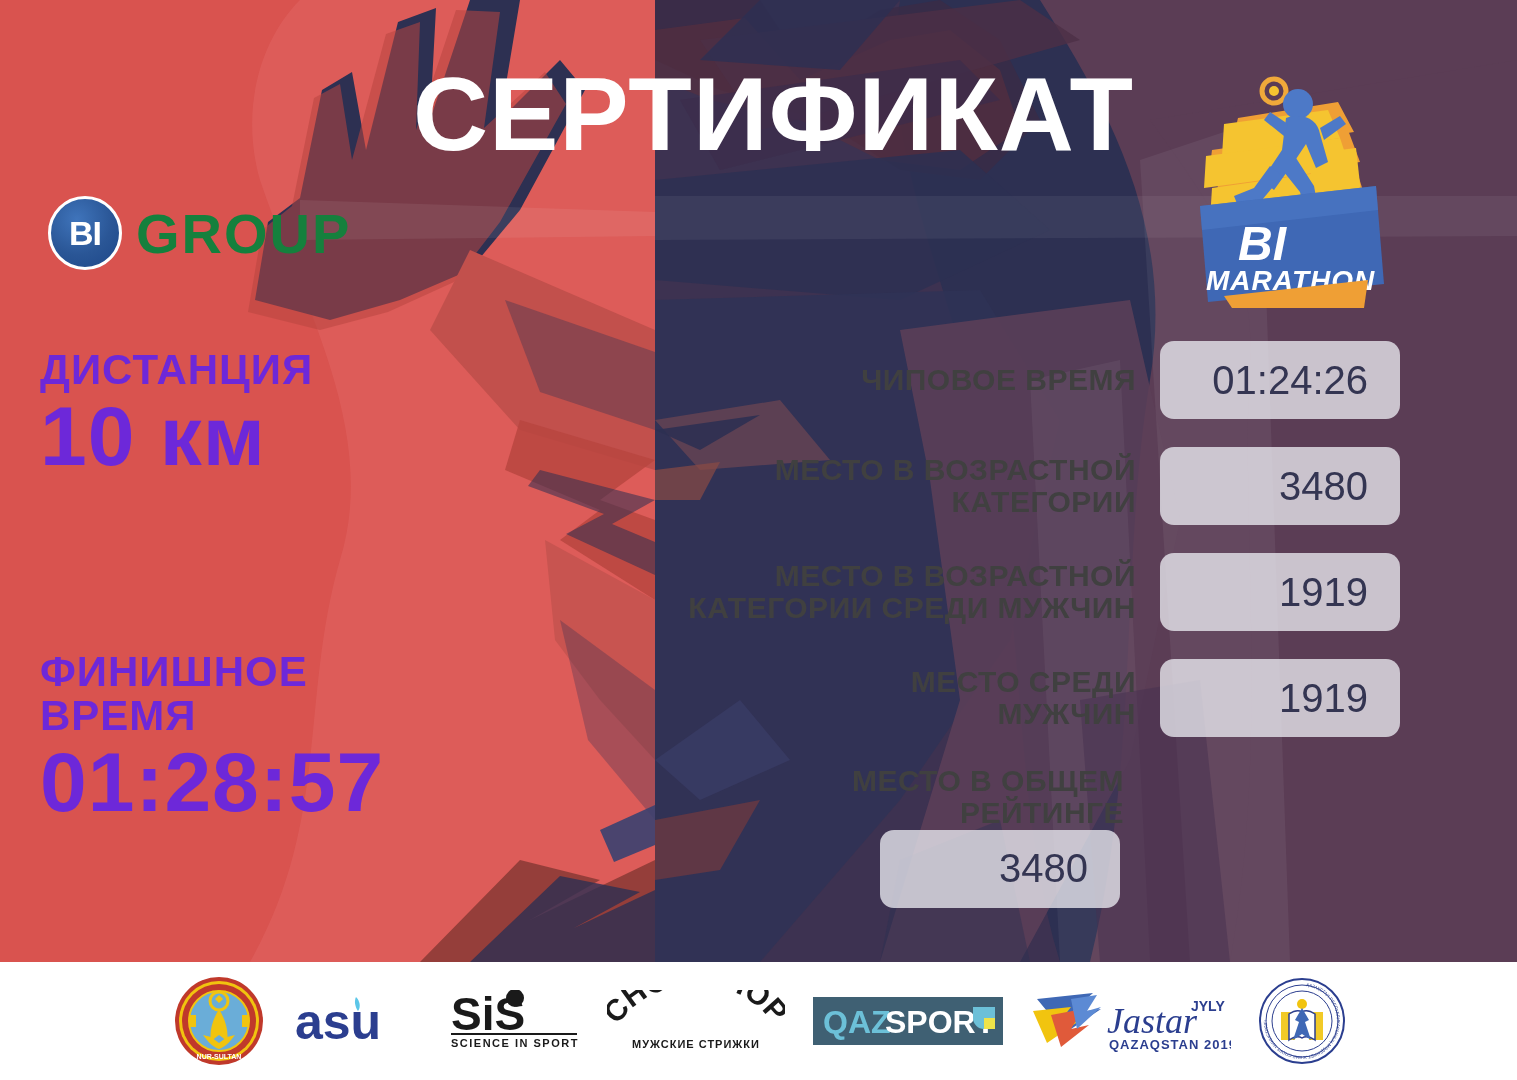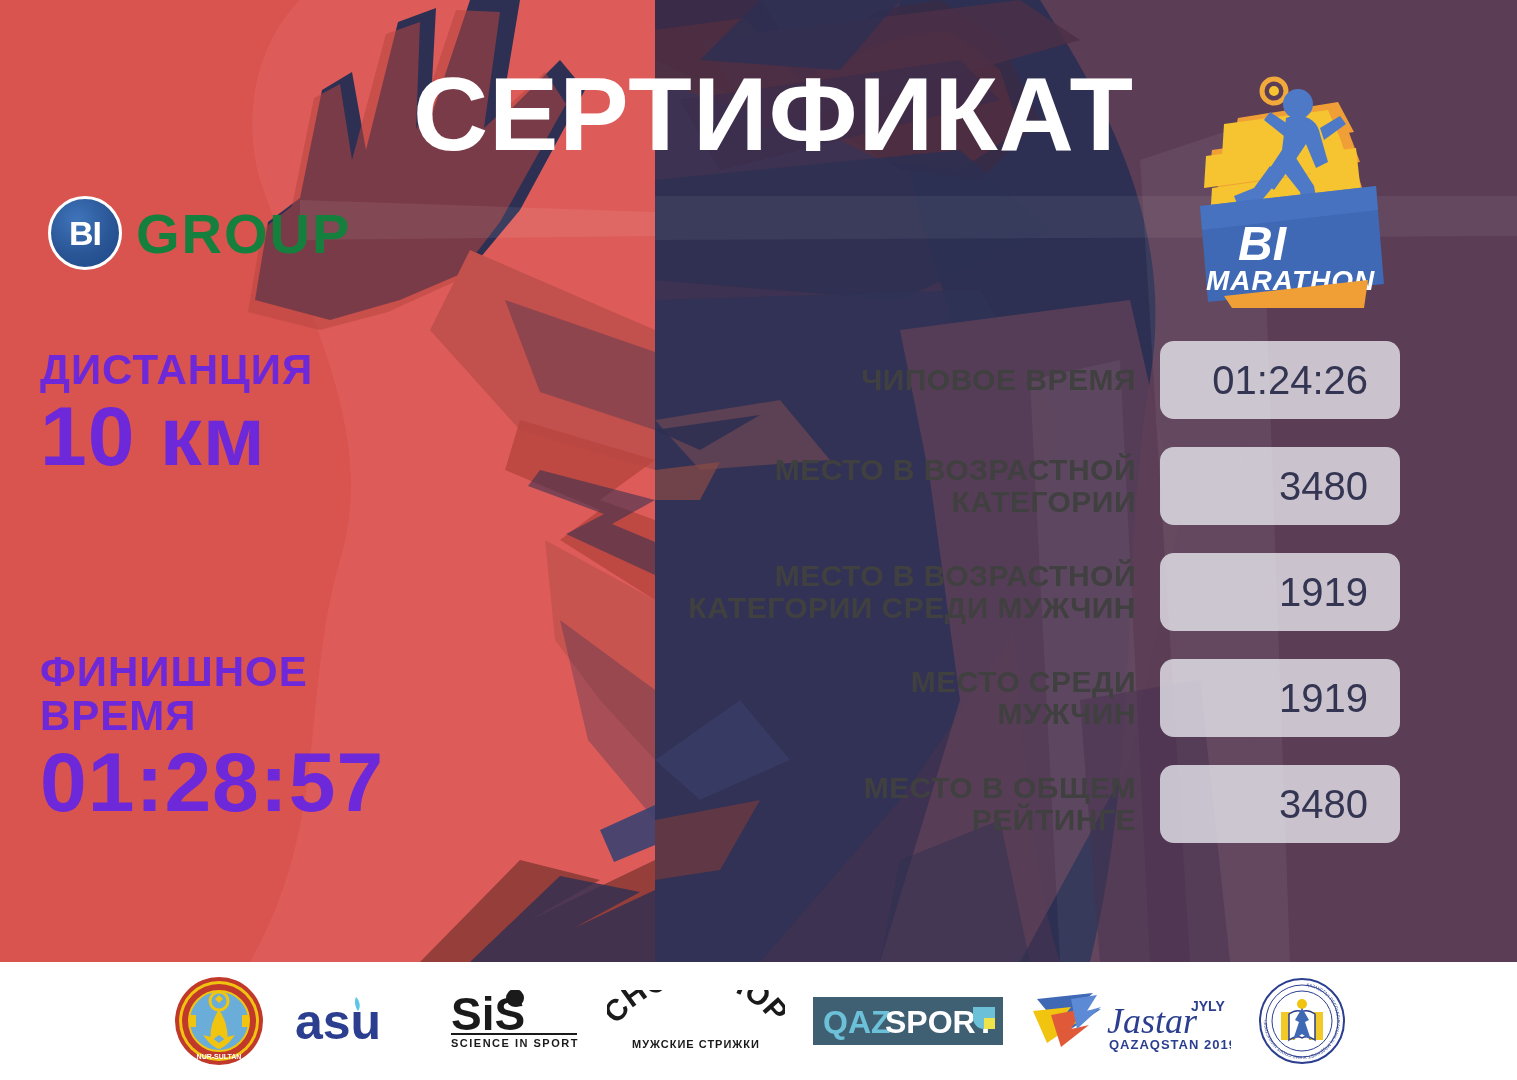--- a/index.html
+++ b/index.html
@@ -62,21 +62,21 @@
   }
   .l-value{
     font-size:84px;font-weight:bold;line-height:1.05;letter-spacing:1px;
   }
   #dist-block{top:348px;}
   #fin-block{top:650px;}
 
   
   #stats{position:absolute;left:600px;top:341px;width:800px;}
   .srow{display:flex;align-items:center;justify-content:flex-end;margin-bottom:28px;}
-  .srow:last-child{margin-bottom:0;}
+  .srow:last-child{margin-bottom:0;flex-direction:column;}
   .s-label{
     color:#404040;font-size:30px;font-weight:bold;line-height:1.08;
     text-align:right;letter-spacing:0.5px;
     padding-right:24px;white-space:pre-line;
   }
   .s-box{
     width:240px;height:78px;border-radius:14px;
     background:rgba(233,233,240,0.78);
     display:flex;align-items:center;justify-content:flex-end;
     padding-right:32px;box-sizing:border-box;flex:0 0 auto;

